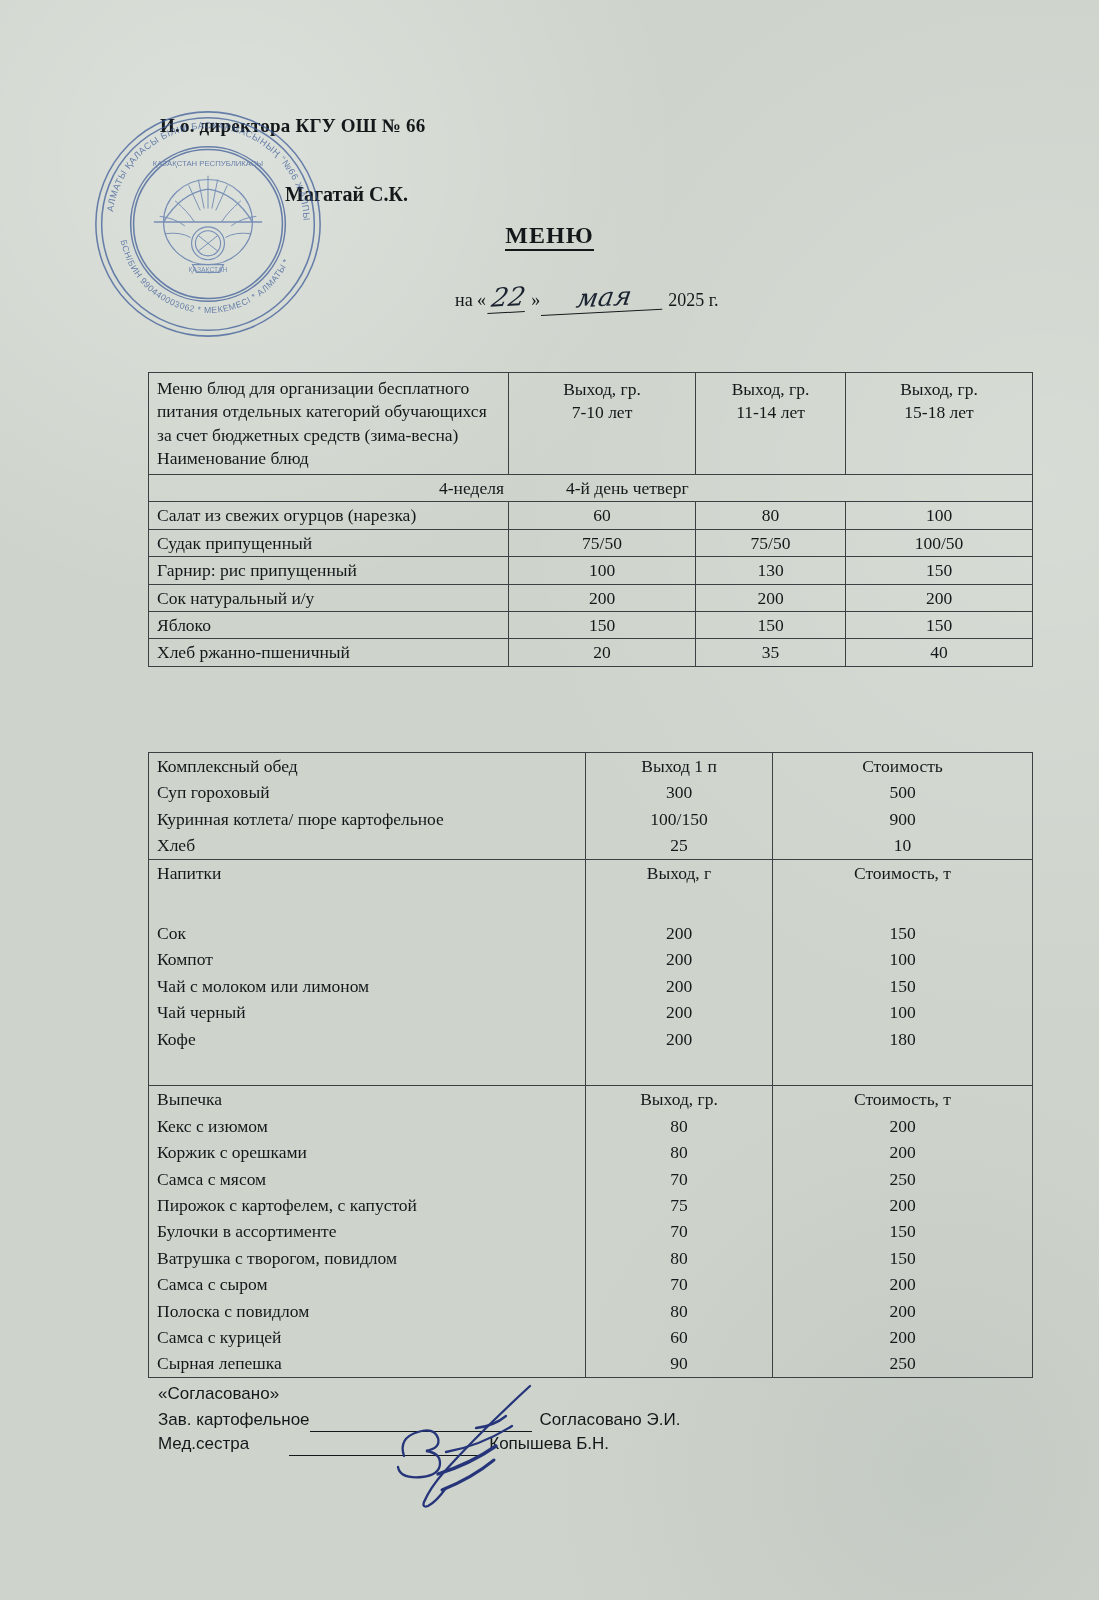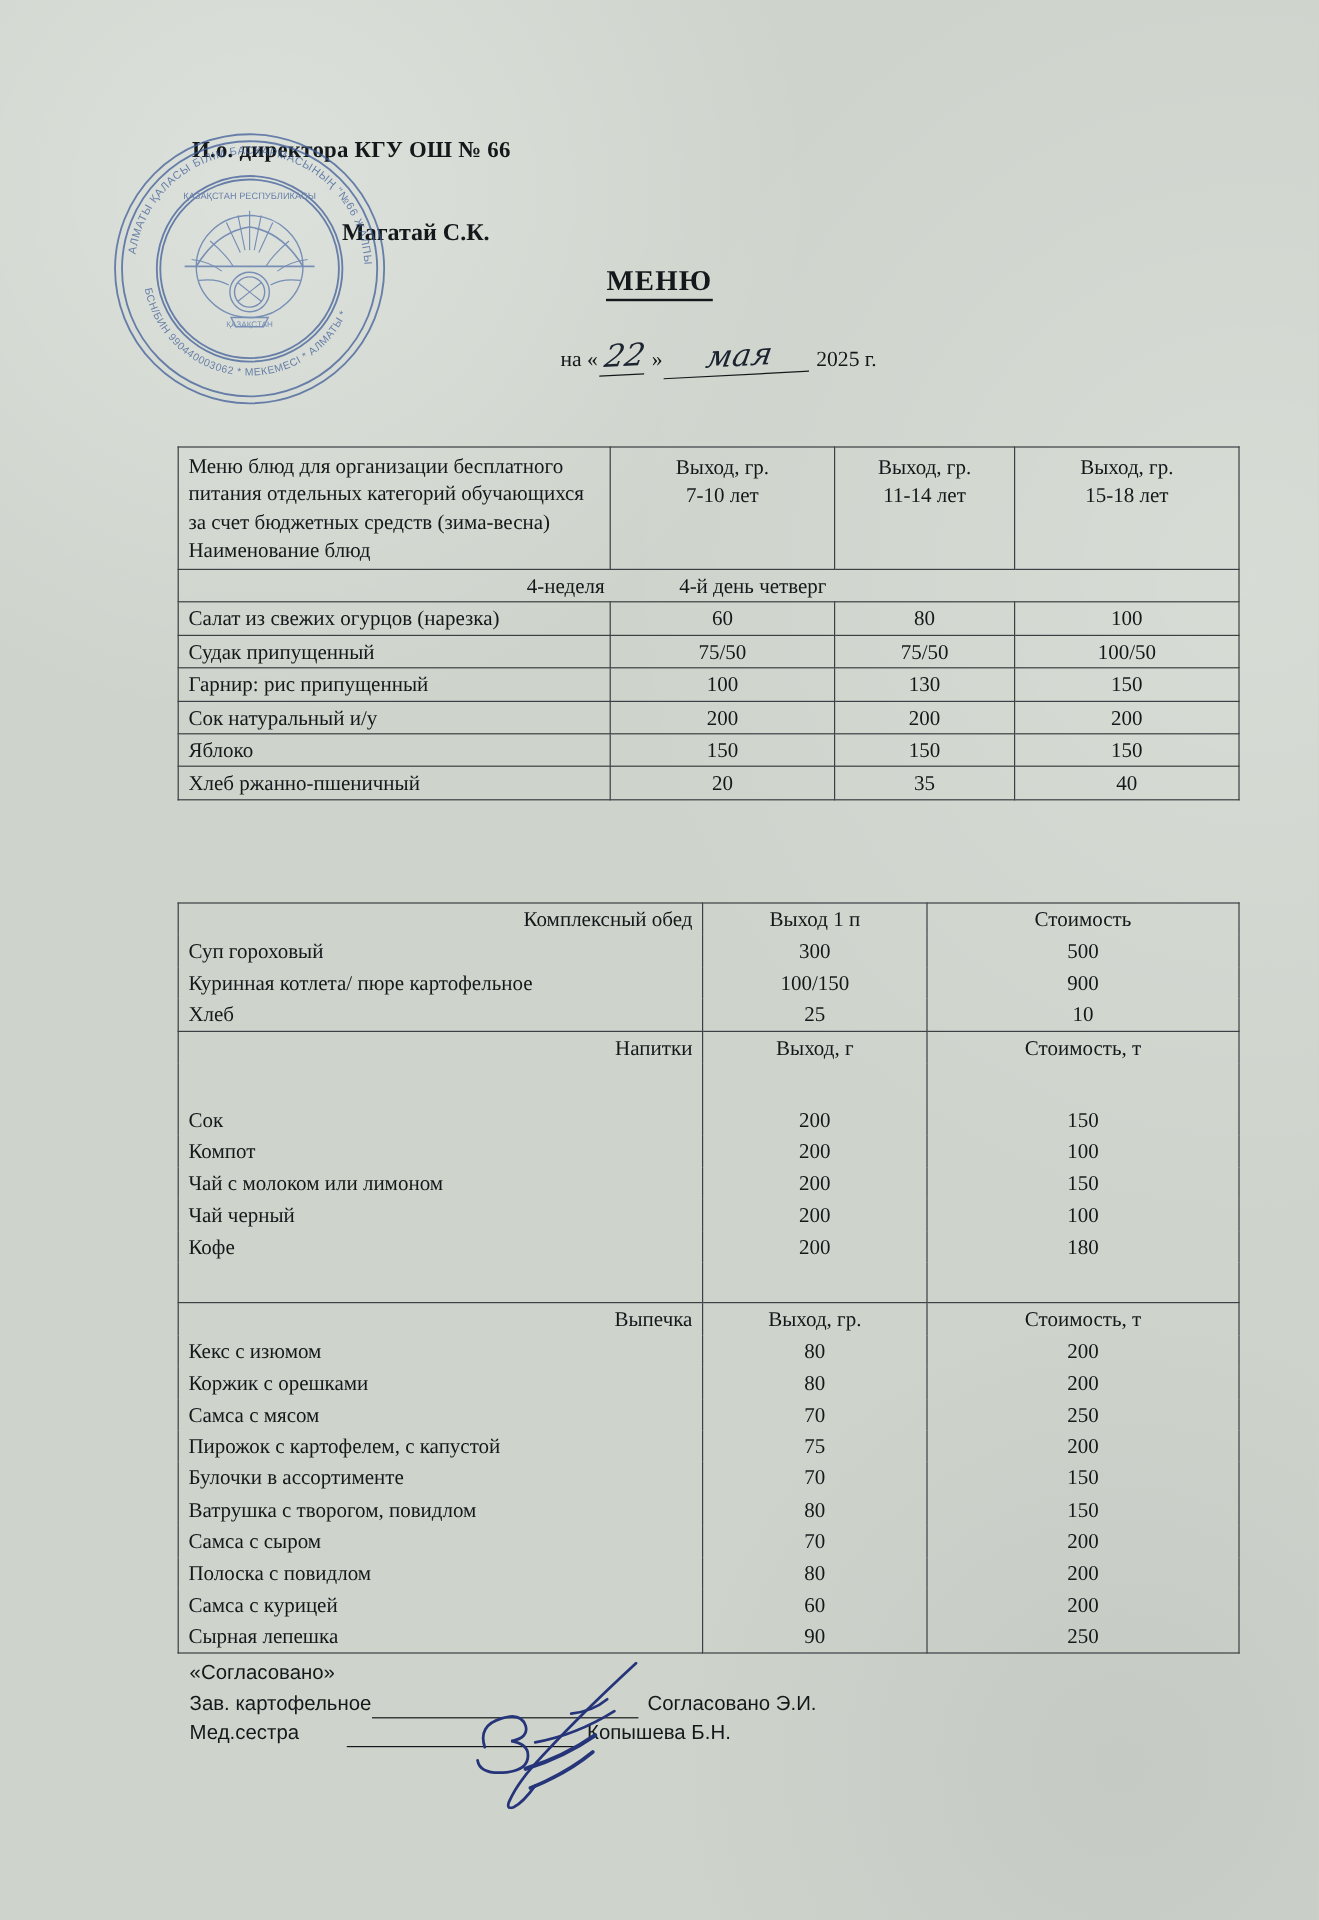--- a/index.html
+++ b/index.html
@@ -47,21 +47,21 @@
     position: absolute; left: 0; right: 0; top: 222px;
     text-align: center;
     font-size: 24px; font-weight: bold;
     letter-spacing: 1px;
   }
   .doc-title span { border-bottom: 2px solid #14181a; padding-bottom: 1px; }
 
   .date-line {
     position: absolute; left: 455px; top: 282px;
     font-size: 18px; white-space: nowrap;
-    display: flex; align-items: baseline; gap: 4px; margin-left: 12px;
+    display: flex; align-items: baseline; gap: 4px;
   }
   .hand {
     font-family: "DejaVu Serif", serif;
     font-style: italic; font-size: 26px; color: #1b2430;
     transform: skewX(-12deg) rotate(-3deg);
     display: inline-block;
   }
   .date-day { border-bottom: 1.5px solid #14181a; padding: 0 2px; }
   .date-month-slot {
     border-bottom: 1.5px solid #14181a;
@@ -86,21 +86,21 @@
 
   .c-name  { text-align: left; }
   .c-num   { text-align: center; }
 
   .hdr-desc { line-height: 1.33; padding-top: 4px; padding-bottom: 4px; }
   .hdr-out  { text-align: center; vertical-align: top; padding-top: 5px; line-height: 1.3; }
 
   .week-row td { text-align: left; padding-left: 0; }
   .week-inner { display: flex; gap: 62px; padding-left: 290px; }
 
-  .section-head { text-align: right; }
+  .section-head { text-align: left; }
   .spacer-row td { height: 34px; }
 
   .row-h { height: 27px; }
 
   
   .footer {
     position: absolute; left: 158px; top: 1382px;
     font-family: "Liberation Sans", sans-serif;
     font-size: 17px; line-height: 1.42;
   }

